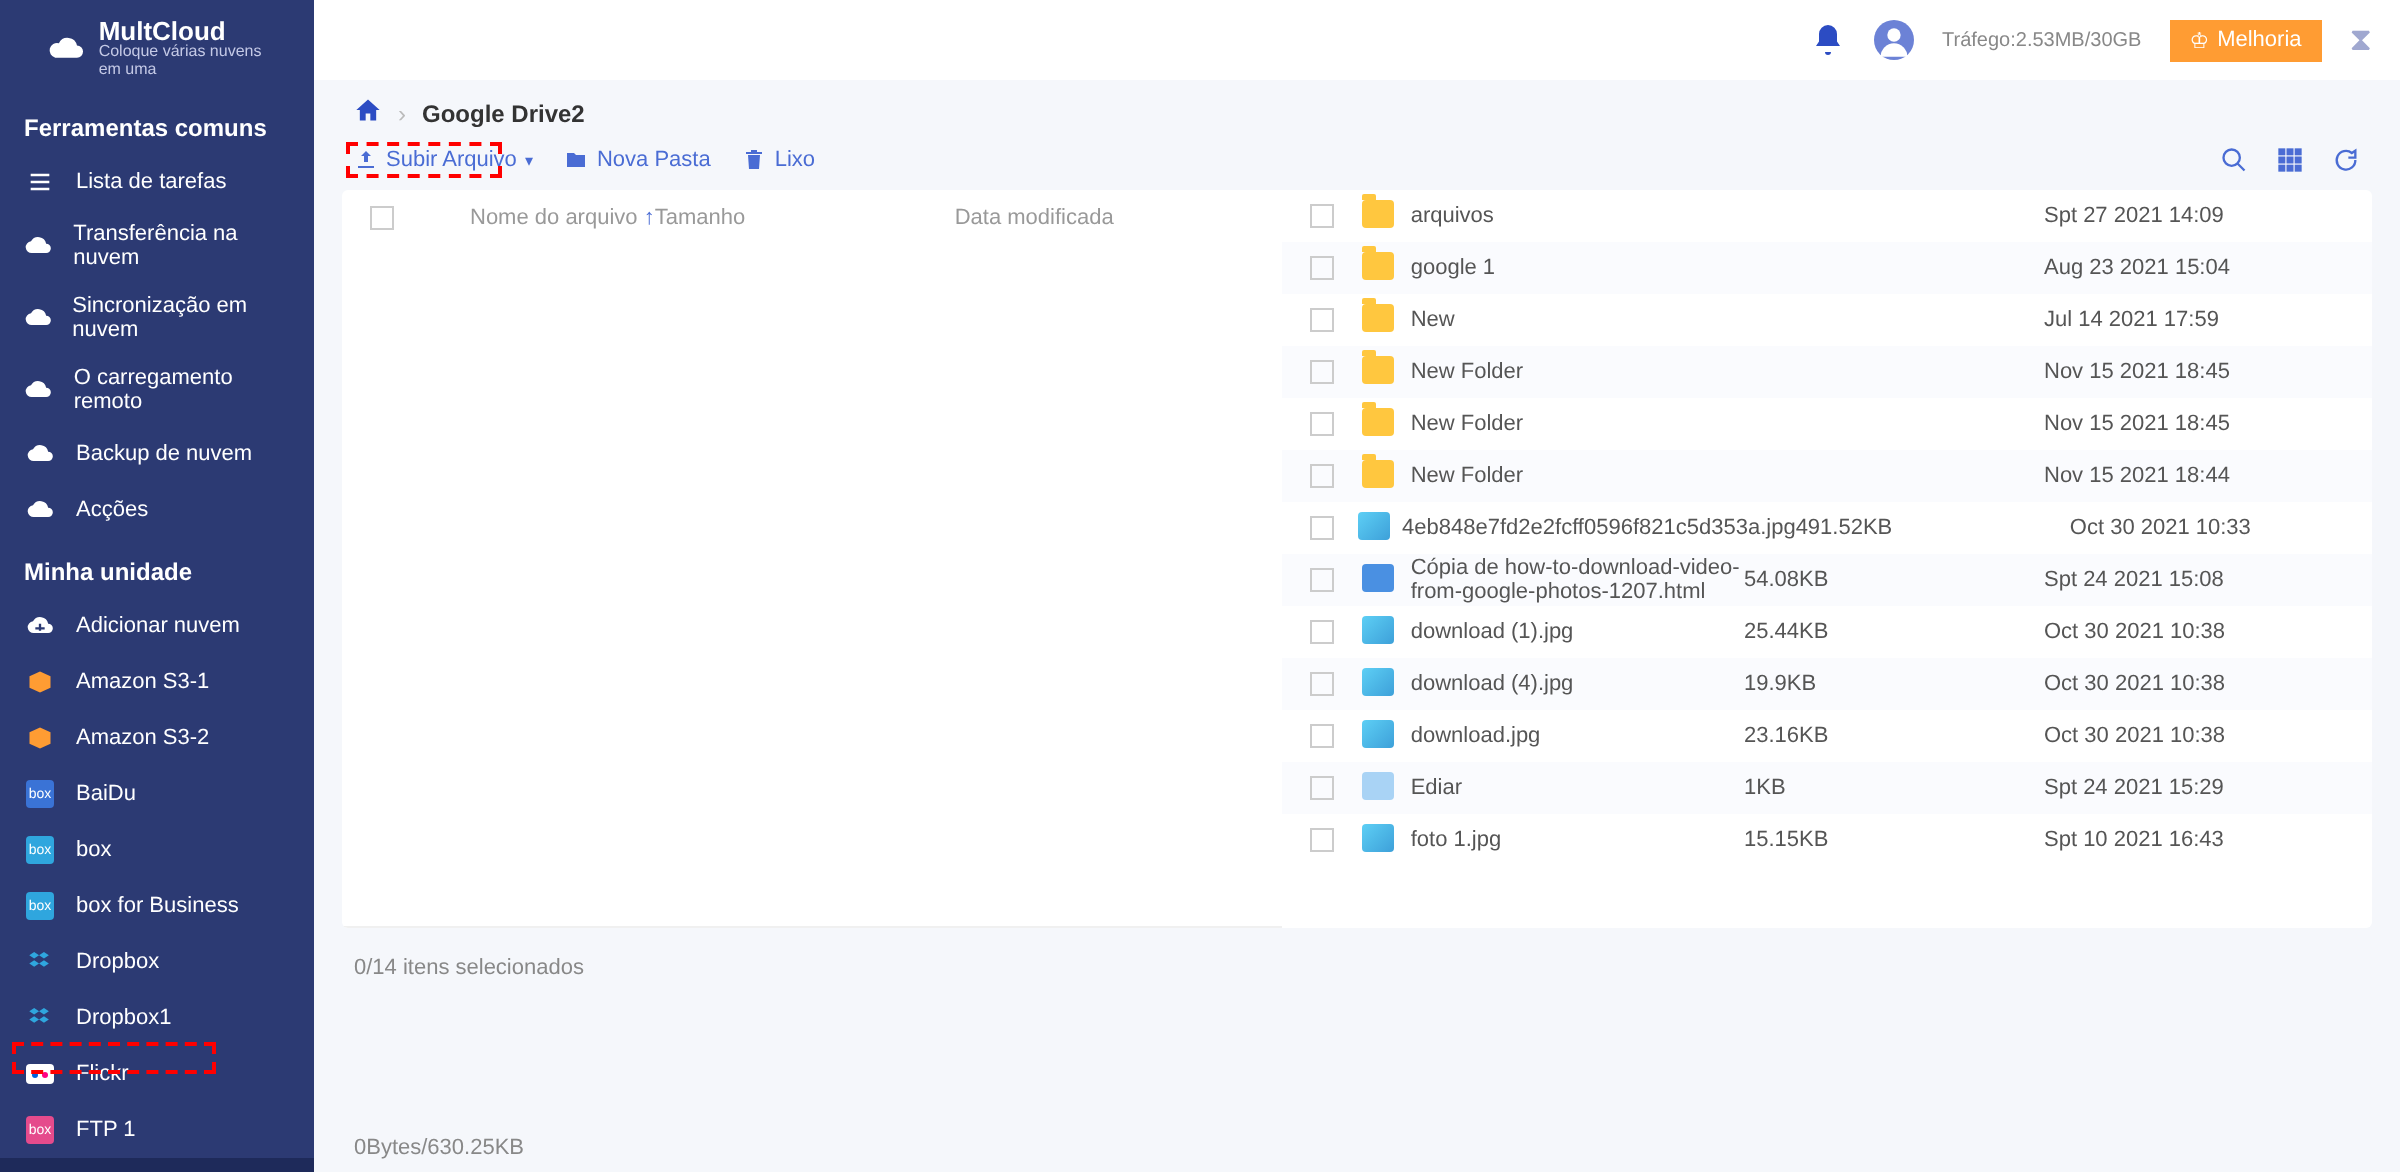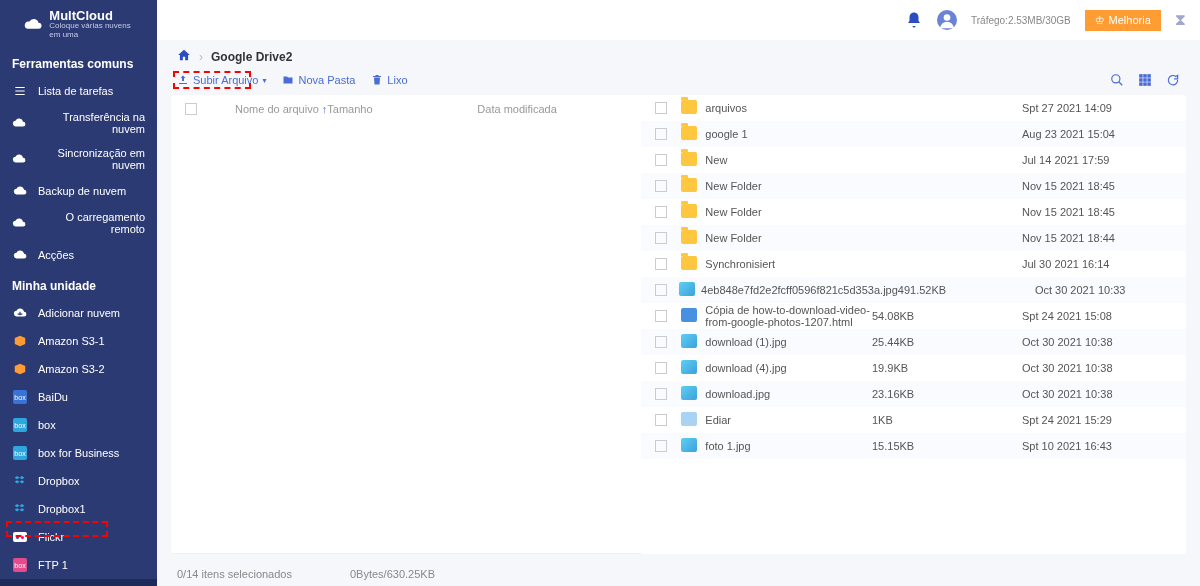--- a/index.html
+++ b/index.html
@@ -5,21 +5,21 @@
 * { margin: 0; padding: 0; box-sizing: border-box; font-family: Arial, sans-serif; }
 body { width: 1200px; height: 586px; overflow: hidden; display: flex; background: #f5f7fb; }
 .sidebar { width: 157px; background: #2c3a73; color: #fff; overflow-y: auto; position: relative; }
 .sidebar::-webkit-scrollbar { width: 4px; }
 .sidebar::-webkit-scrollbar-thumb { background: #4a5a9e; }
 .logo-row { display: flex; align-items: center; padding: 8px 24px; gap: 6px; }
 .logo-icon { width: 26px; height: 20px; }
 .logo-text { font-size: 13px; font-weight: bold; }
 .logo-sub { font-size: 8px; color: #c4c9e6; margin-top: -2px; }
 .section-title { font-size: 12px; font-weight: bold; padding: 10px 12px 6px; }
-.side-item { display: flex; align-items: center; gap: 10px; padding: 6px 12px; font-size: 11px; cursor: pointer; text-align: right; }
+.side-item { display: flex; align-items: center; gap: 10px; padding: 6px 12px; font-size: 11px; cursor: pointer; }
 .side-item.active { background: #1e2a5a; }
 .side-ico { width: 16px; height: 16px; display: flex; align-items: center; justify-content: center; font-size: 12px; }
 .highlight-box { position: absolute; border: 2px dashed red; pointer-events: none; }
 .main { flex: 1; display: flex; flex-direction: column; }
 .topbar { height: 40px; display: flex; align-items: center; justify-content: flex-end; padding: 0 14px; gap: 14px; background: #fff; }
 .bell-icon, .user-icon { cursor: pointer; }
 .traffic { font-size: 10px; color: #888; }
 .upgrade-btn { background: #ff9c33; color: #fff; border: none; padding: 4px 10px; font-size: 11px; cursor: pointer; display: flex; align-items: center; gap: 4px; }
 .hourglass { color: #a0a8d0; }
 .breadcrumb { display: flex; align-items: center; gap: 8px; padding: 8px 20px 4px; font-size: 12px; }
@@ -41,21 +41,21 @@
 .col-name { flex: 1; }
 .col-size { width: 150px; }
 .col-date { width: 150px; }
 .chk { width: 12px; height: 12px; border: 1px solid #ccc; cursor: pointer; }
 .f-ico { width: 16px; height: 14px; display: inline-block; }
 .folder-ico { background: #ffc73f; border-radius: 2px; position: relative; }
 .folder-ico::before { content: ''; position: absolute; top: -3px; left: 0; width: 7px; height: 3px; background: #ffc73f; border-radius: 1px 1px 0 0; }
 .img-ico { background: linear-gradient(135deg, #5dcff5, #3da0d9); border-radius: 2px; }
 .html-ico { background: #4a90e2; border-radius: 2px; }
 .doc-ico { background: #a9d3f5; border-radius: 2px; }
-.statusbar { display: flex; gap: 58px; padding: 6px 20px; font-size: 11px; color: #888; }
+.statusbar { display: flex; gap: 78px; padding: 6px 20px; font-size: 11px; color: #888; flex-direction: column; }
 .cloud-ico { fill: #fff; }
 </style>
 </head>
 <body>
 
 <div class="sidebar">
   <div class="logo-row">
     <svg class="logo-icon" viewBox="0 0 32 24">
         <path class="cloud-ico" d="M24 10a8 8 0 00-15-2A6 6 0 006 20h18a5 5 0 000-10z"></path>
       </svg>
@@ -89,29 +89,29 @@
           </svg>
         </span>
         <span>Sincronização em nuvem</span>
       </div>
       <div class="side-item">
         <span class="side-ico">
           <svg width="14" height="14" viewBox="0 0 24 24">
             <path fill="#fff" d="M19 10a7 7 0 00-13-2 5 5 0 001 10h12a4 4 0 000-8z"></path>
           </svg>
         </span>
+        <span>O carregamento remoto</span>
+      </div>
+      <div class="side-item">
+        <span class="side-ico">
+          <svg width="14" height="14" viewBox="0 0 24 24">
+            <path fill="#fff" d="M19 10a7 7 0 00-13-2 5 5 0 001 10h12a4 4 0 000-8z"></path>
+          </svg>
+        </span>
         <span>Backup de nuvem</span>
-      </div>
-      <div class="side-item">
-        <span class="side-ico">
-          <svg width="14" height="14" viewBox="0 0 24 24">
-            <path fill="#fff" d="M19 10a7 7 0 00-13-2 5 5 0 001 10h12a4 4 0 000-8z"></path>
-          </svg>
-        </span>
-        <span>O carregamento remoto</span>
       </div>
       <div class="side-item">
         <span class="side-ico">
           <svg width="14" height="14" viewBox="0 0 24 24">
             <path fill="#fff" d="M19 10a7 7 0 00-13-2 5 5 0 001 10h12a4 4 0 000-8z"></path>
           </svg>
         </span>
         <span>Acções</span>
       </div>
     </div>
@@ -334,29 +334,20 @@
           </div>
           <div class="col-icon"><span class="f-ico folder-ico"></span></div>
           <div class="col-name">New Folder</div>
           <div class="col-size"></div>
           <div class="col-date">Nov 15 2021 18:44</div>
         </div>
         <div class="file-row">
           <div class="col-check">
             <div class="chk"></div>
           </div>
-          <div class="col-icon"><span class="f-ico folder-ico"></span></div>
-          <div class="col-name">Synchronisiert</div>
-          <div class="col-size"></div>
-          <div class="col-date">Jul 30 2021 16:14</div>
-        </div>
-        <div class="file-row">
-          <div class="col-check">
-            <div class="chk"></div>
-          </div>
           <div class="col-icon"><span class="f-ico img-ico"></span></div>
           <div class="col-name">4eb848e7fd2e2fcff0596f821c5d353a.jpg</div>
           <div class="col-size">491.52KB</div>
           <div class="col-date">Oct 30 2021 10:33</div>
         </div>
         <div class="file-row">
           <div class="col-check">
             <div class="chk"></div>
           </div>
           <div class="col-icon"><span class="f-ico html-ico"></span></div>

